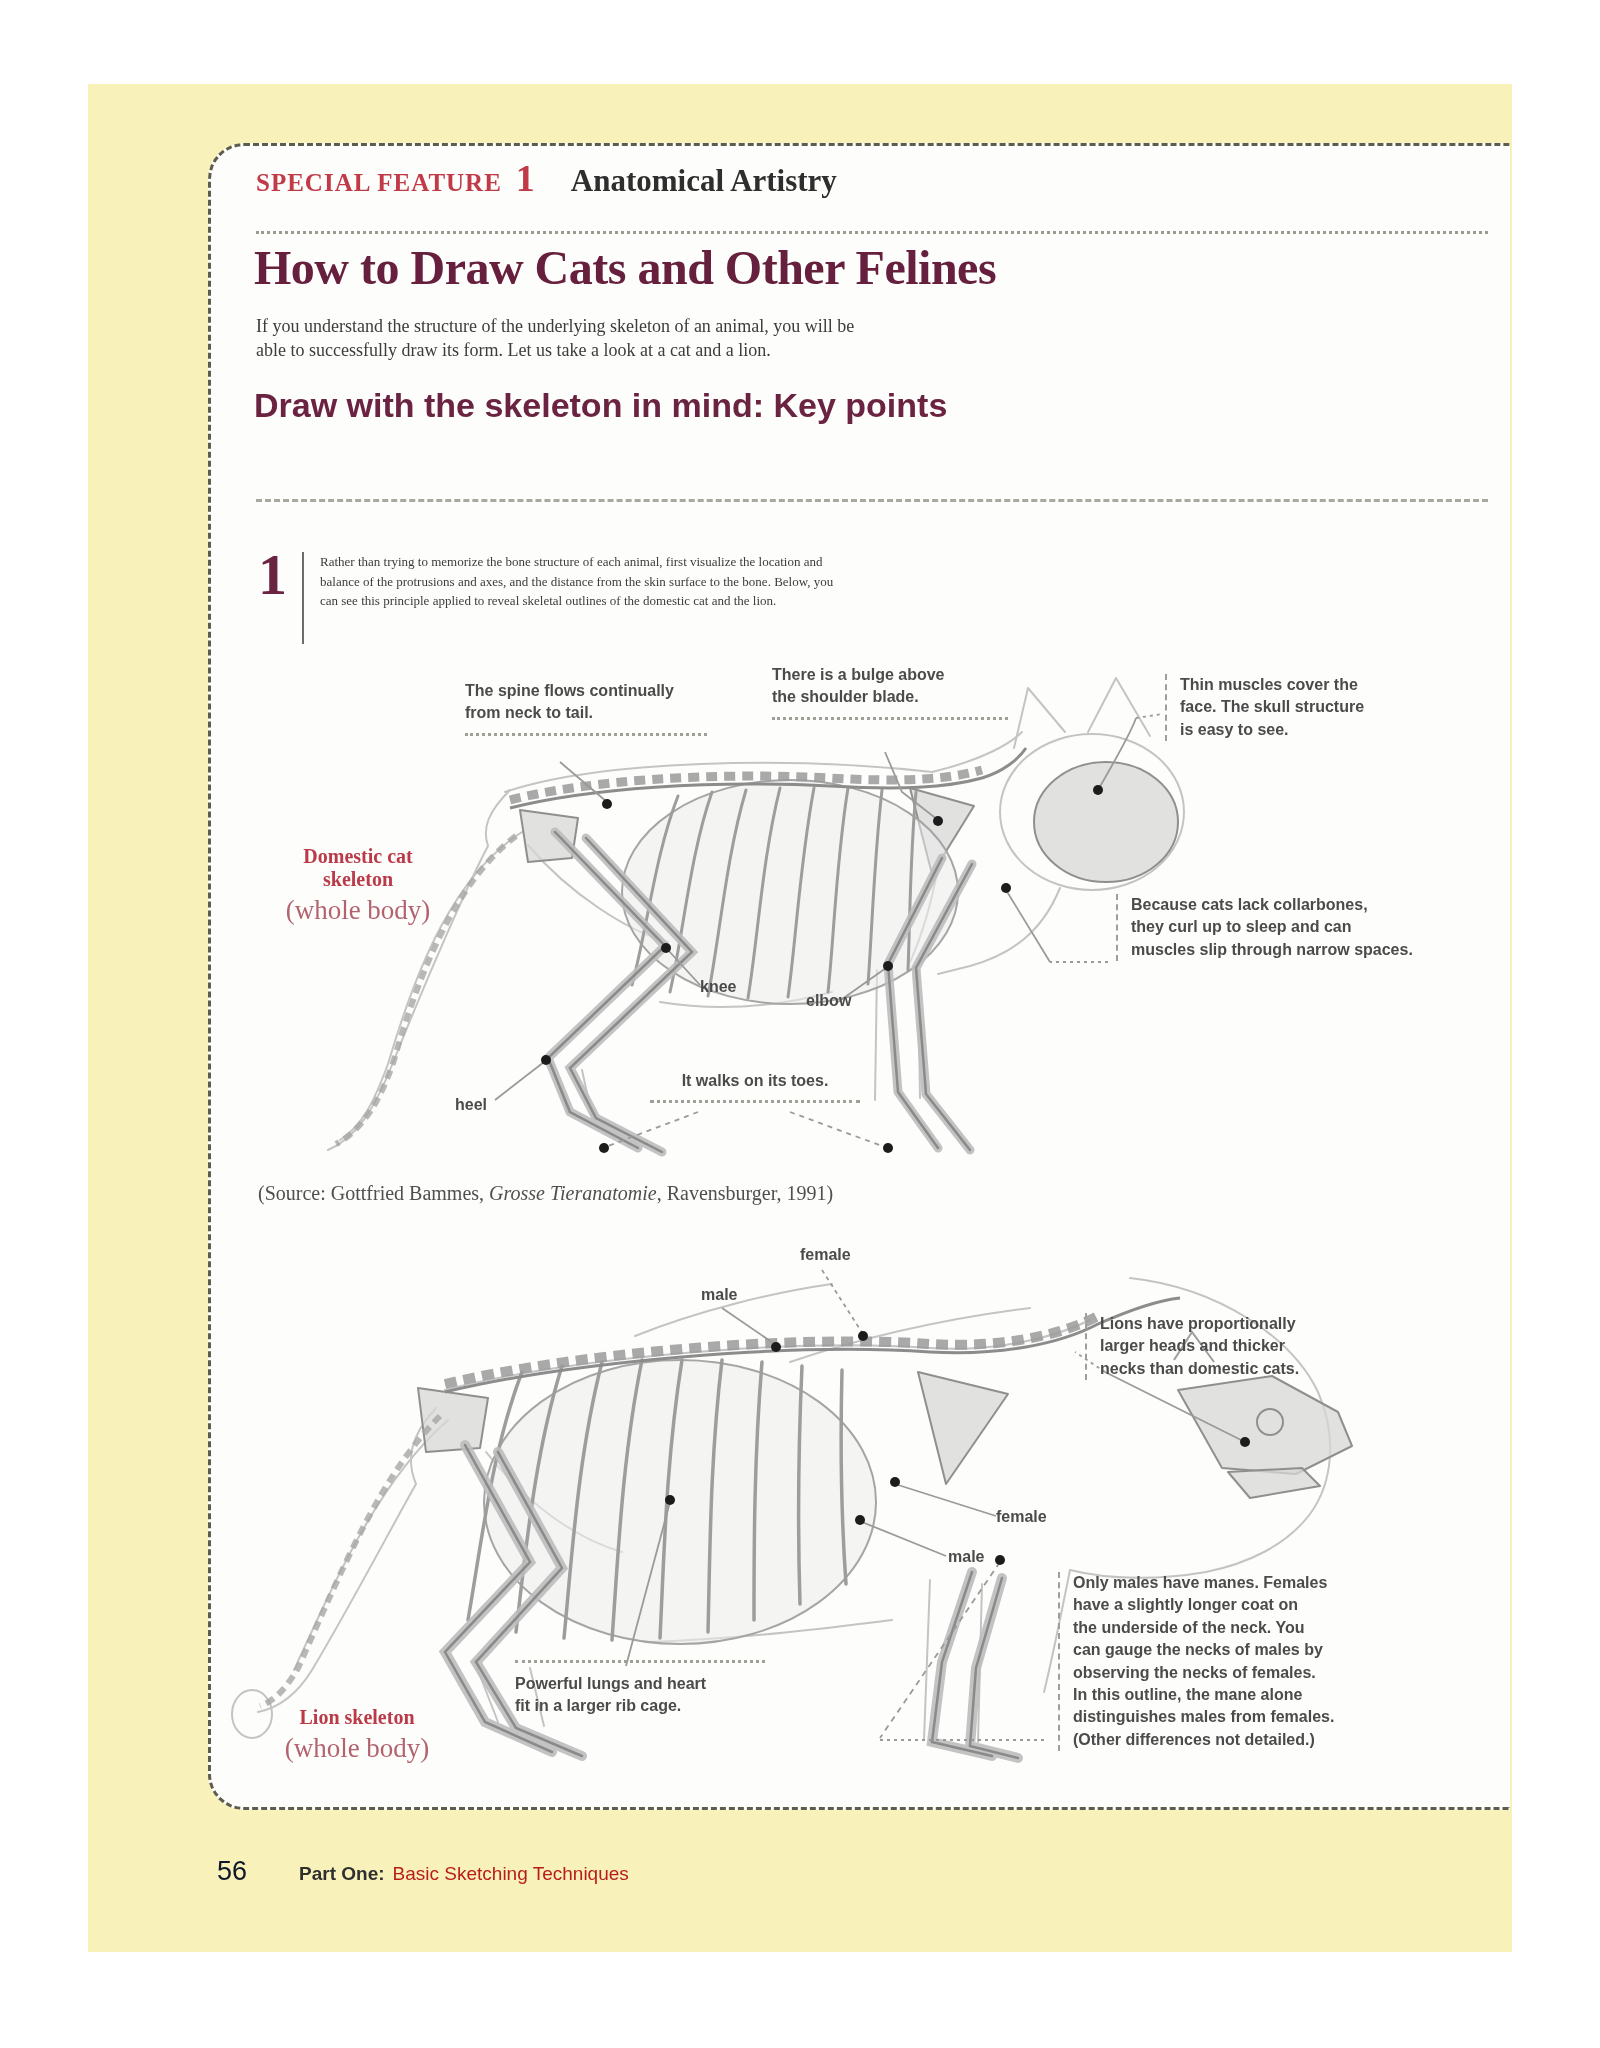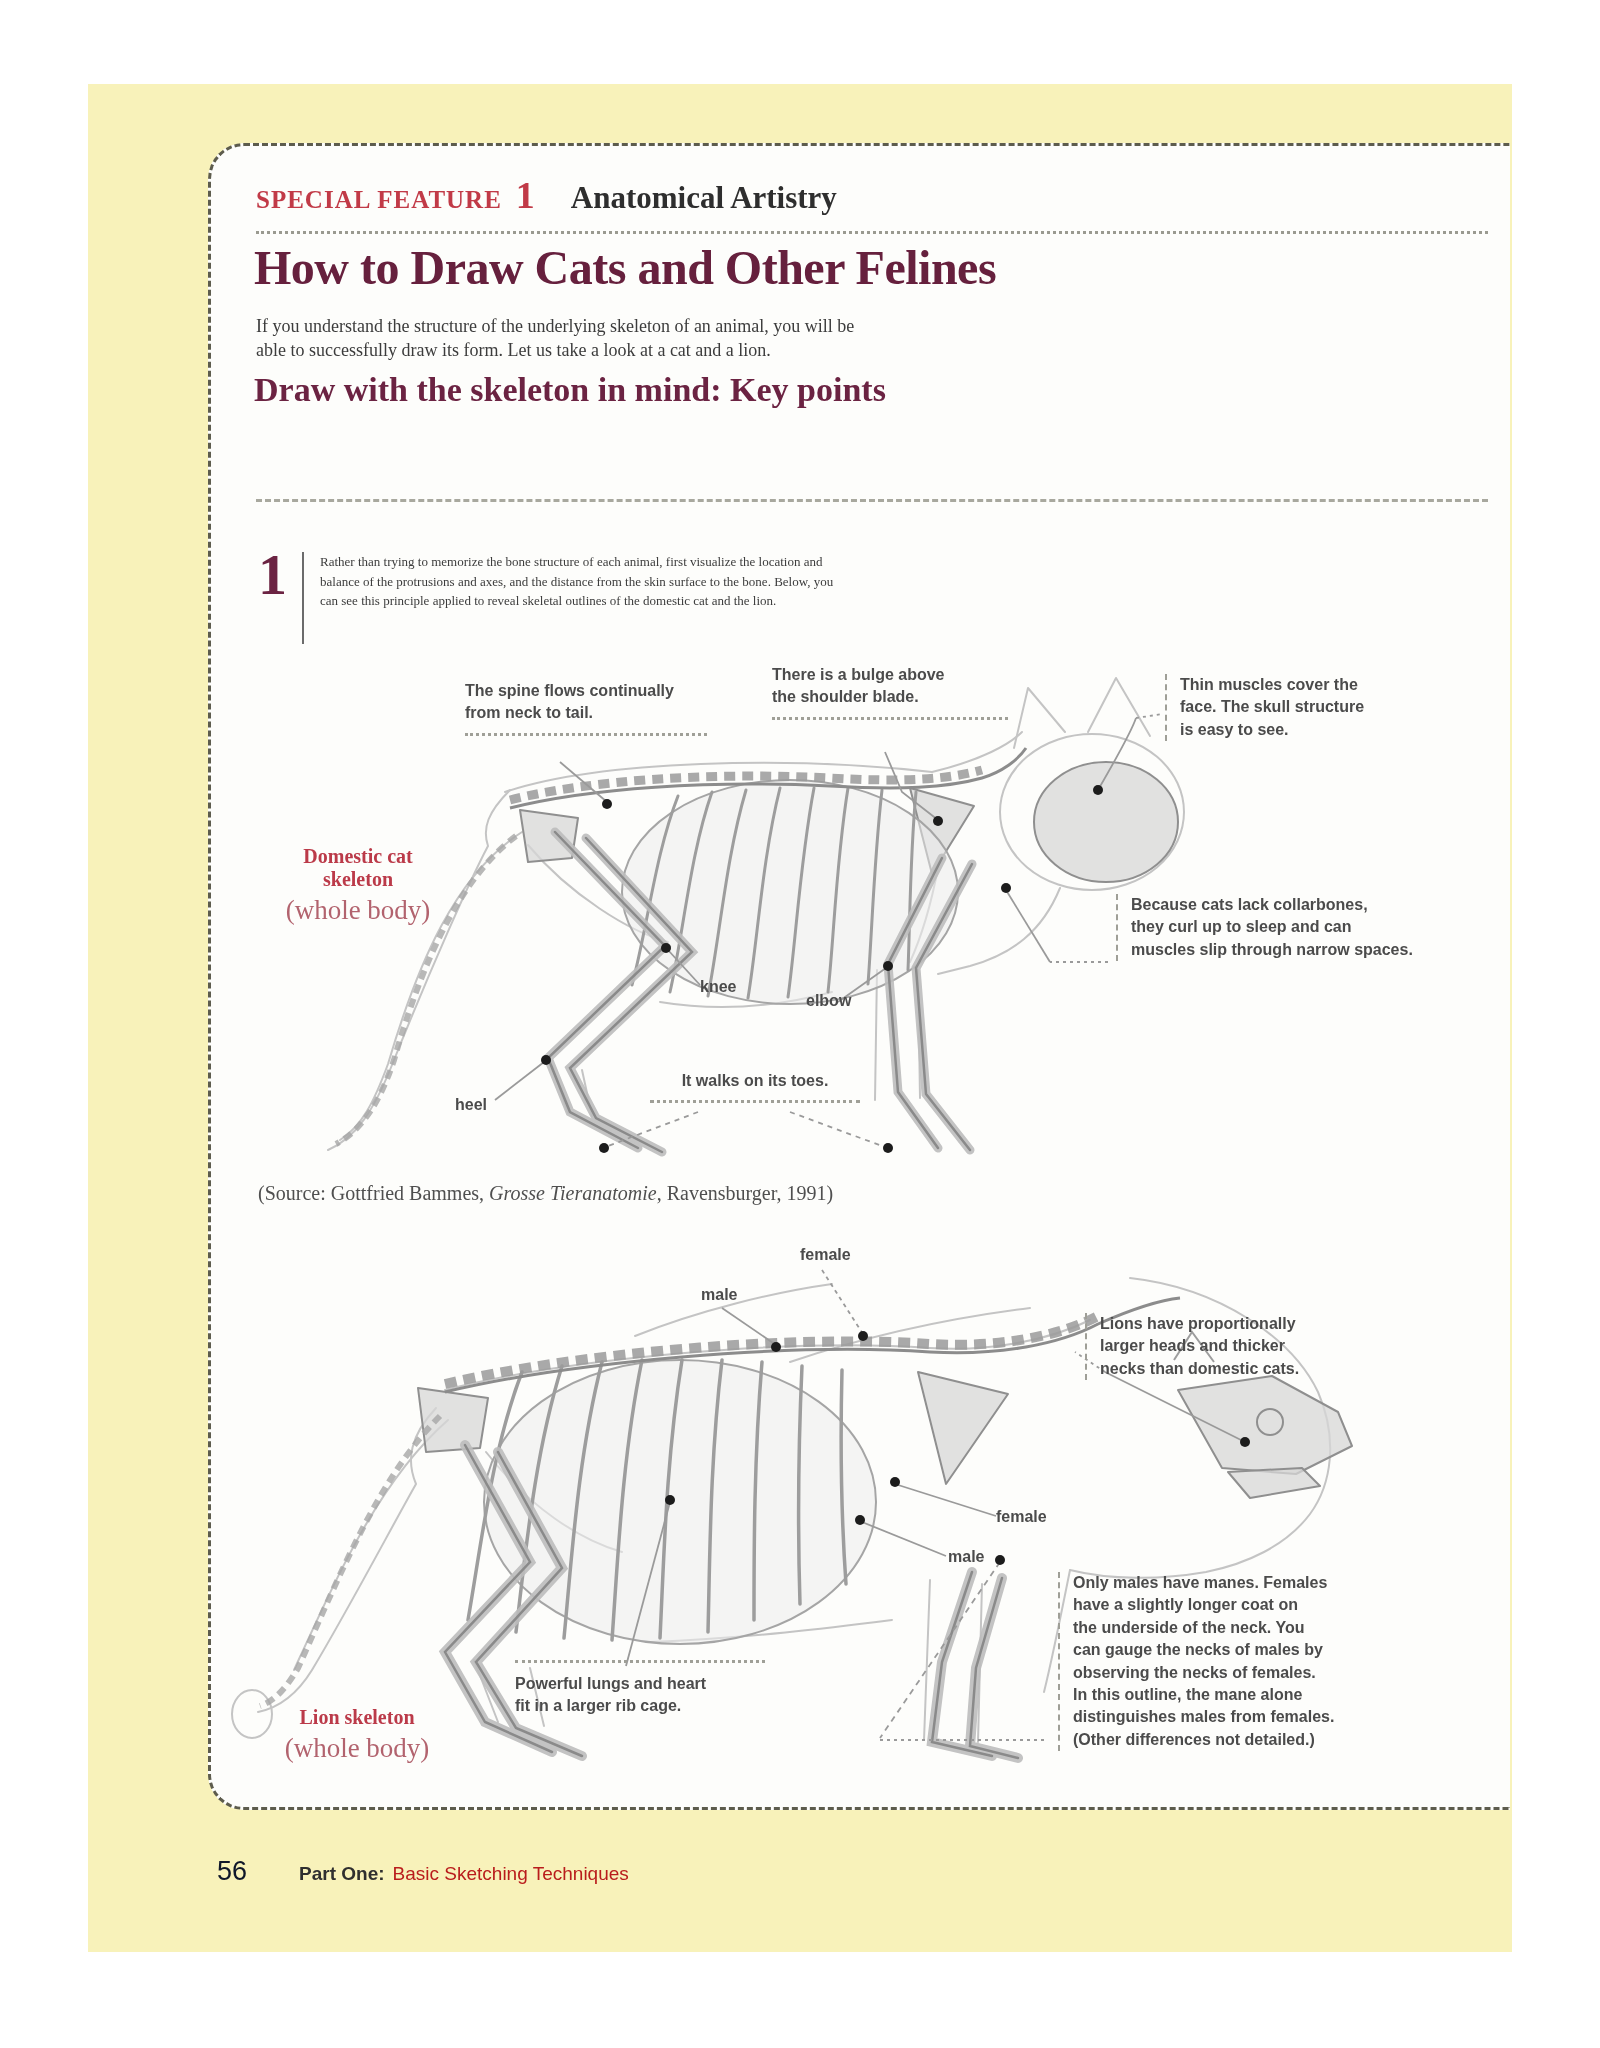--- a/index.html
+++ b/index.html
@@ -2,31 +2,31 @@
 <html><head>
 <meta charset="utf-8">
 <style>
   html,body{margin:0;padding:0;}
   body{background:#ffffff;font-family:"Liberation Sans",sans-serif;}
   .page{position:relative;width:1600px;height:2048px;background:#ffffff;overflow:hidden;}
   .sheet{position:absolute;left:88px;top:84px;width:1424px;height:1868px;background:#f8f2ba;}
   .card{position:absolute;left:208px;top:143px;width:1302px;height:1667px;background:#fdfdfb;
         border:3px dashed #5d5c4d;border-right:none;border-radius:36px 0 0 36px;box-sizing:border-box;}
   
-  .eyebrow{position:absolute;left:256px;top:176px;display:flex;align-items:baseline;gap:14px;
+  .eyebrow{position:absolute;left:256px;top:159px;display:flex;align-items:baseline;gap:14px;
            font-family:"Liberation Serif",serif;}
   .eyebrow .feat{font-size:25px;font-weight:bold;letter-spacing:1px;color:#c13a47;}
   .eyebrow .num{font-size:38px;font-weight:bold;color:#c13a47;line-height:1;}
   .eyebrow .topic{font-size:31px;font-weight:bold;color:#2e2e2e;margin-left:22px;}
   .rule-dotted{position:absolute;left:256px;width:1232px;border-top:3px dotted #9a9a90;}
   .h1{position:absolute;left:254px;top:240px;font-family:"Liberation Serif",serif;font-size:48px;
       font-weight:bold;color:#66203d;letter-spacing:-0.5px;}
   .intro{position:absolute;left:256px;top:314px;font-family:"Liberation Serif",serif;font-size:18px;
          color:#3c3c3c;line-height:1.35;white-space:pre-line;}
-  .h2{position:absolute;left:254px;top:371px;font-family:Liberation Serif, serif;font-size:34px;
+  .h2{position:absolute;left:254px;top:386px;font-family:Liberation Sans, sans-serif;font-size:34px;
       font-weight:bold;color:#6b2342;}
   .rule-dashed{position:absolute;left:256px;width:1232px;border-top:3px dashed #a8a89e;}
   .step-num{position:absolute;left:258px;top:546px;font-family:"Liberation Serif",serif;font-size:58px;
             font-weight:bold;color:#6b2342;line-height:1;}
   .step-bar{position:absolute;left:302px;top:552px;width:0;height:92px;border-left:2px solid #6b6b6b;}
   .step-text{position:absolute;left:320px;top:552px;width:830px;font-family:"Liberation Serif",serif;
              font-size:13px;color:#3c3c3c;line-height:1.5;white-space:pre-line;}
   
   .note{position:absolute;font-size:16px;font-weight:bold;color:#4b4b4b;line-height:1.4;
         white-space:pre-line;}

